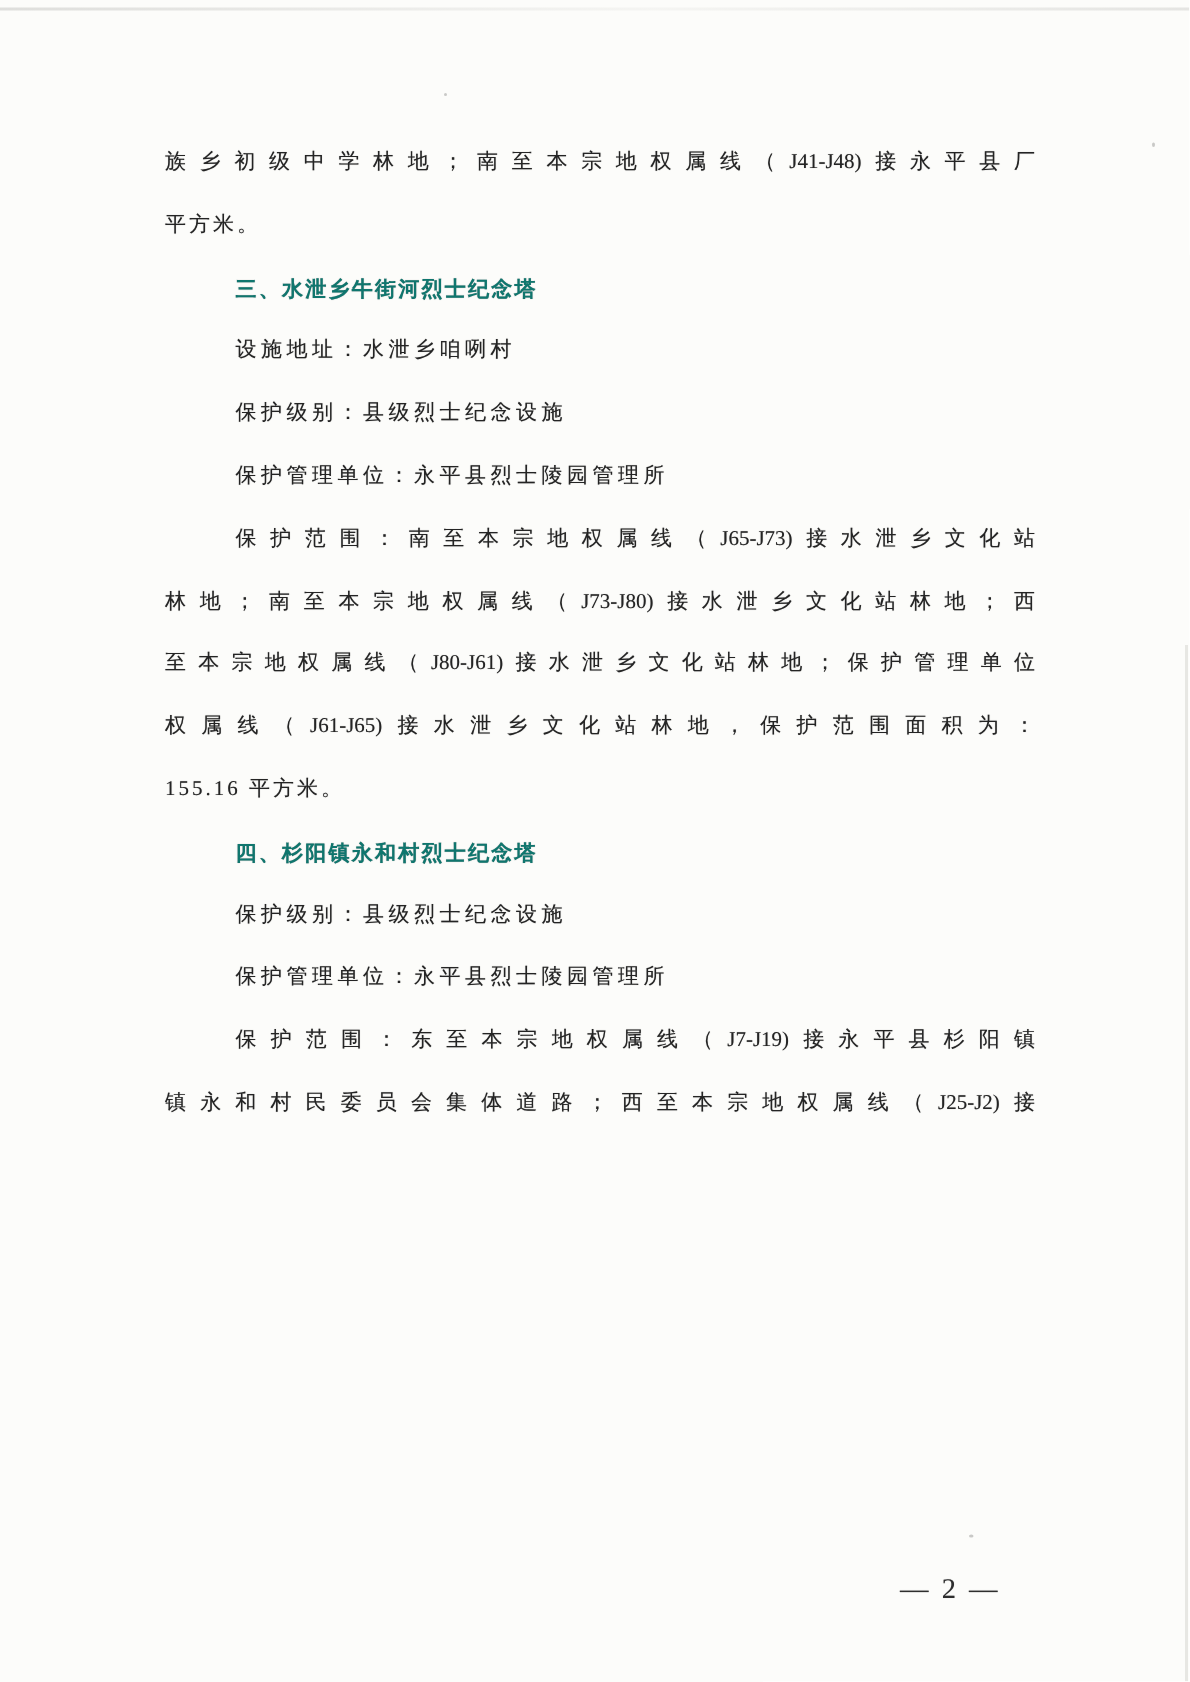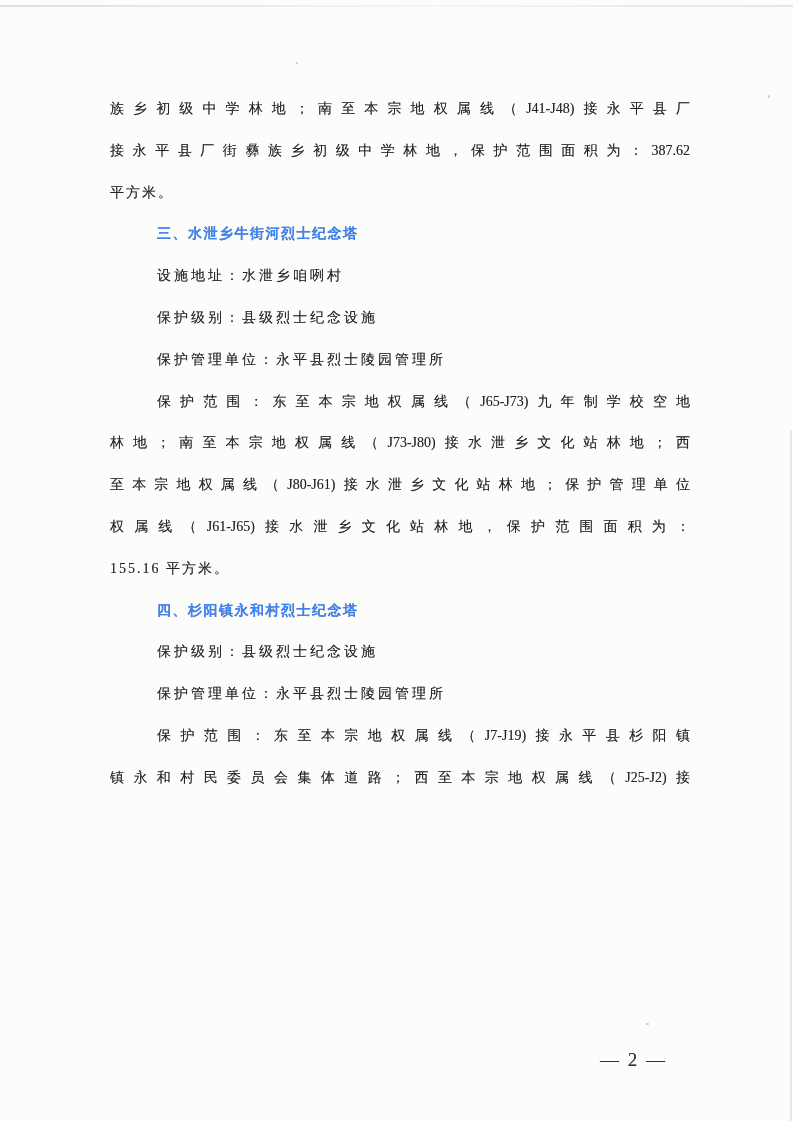--- a/index.html
+++ b/index.html
@@ -40,21 +40,21 @@
 
   
   .label { padding-left: 47px; letter-spacing: 3px; }
 
   
   .heading {
     padding-left: 47px;
     font-family: "Liberation Sans", "DejaVu Sans", sans-serif;
     font-weight: 700;
     letter-spacing: 1.5px;
-    color: #3b82f6;
+    color: #0f766e;
   }
 
   .page-number {
     position: absolute;
     right: 126px;
     bottom: 50px;
     font-size: 19px;
     letter-spacing: 2px;
     color: #2e2e2e;
     text-shadow: 0 0 0.5px rgba(40,40,40,0.4);
@@ -84,27 +84,26 @@
 
 <div class="page">
   <div class="scan-top-line"></div>
   <div class="scan-right-line"></div>
   <div class="speck s1"></div>
   <div class="speck s2"></div>
   <div class="speck s3"></div>
 
   <div class="doc">
       <div class="line full">族乡初级中学林地；南至本宗地权属线（J41-J48)接永平县厂</div>
-      <div class="line full">接永平县厂街彝族乡初级中学林地，保护范围面积为：387.62</div>
       <div class="line end">平方米。</div>
       <div class="line heading">三、水泄乡牛街河烈士纪念塔</div>
       <div class="line label">设施地址：水泄乡咱咧村</div>
       <div class="line label">保护级别：县级烈士纪念设施</div>
       <div class="line label">保护管理单位：永平县烈士陵园管理所</div>
-      <div class="line full-indent">保护范围：东至本宗地权属线（J65-J73)九年制学校空地</div>
+      <div class="line full-indent">保护范围：南至本宗地权属线（J65-J73)接水泄乡文化站</div>
       <div class="line full">林地；南至本宗地权属线（J73-J80)接水泄乡文化站林地；西</div>
       <div class="line full">至本宗地权属线（J80-J61)接水泄乡文化站林地；保护管理单位</div>
       <div class="line full">权属线（J61-J65)接水泄乡文化站林地，保护范围面积为：</div>
       <div class="line end">155.16 平方米。</div>
       <div class="line heading">四、杉阳镇永和村烈士纪念塔</div>
       <div class="line label">保护级别：县级烈士纪念设施</div>
       <div class="line label">保护管理单位：永平县烈士陵园管理所</div>
       <div class="line full-indent">保护范围：东至本宗地权属线（J7-J19)接永平县杉阳镇</div>
       <div class="line full">镇永和村民委员会集体道路；西至本宗地权属线（J25-J2)接</div>
     </div>

